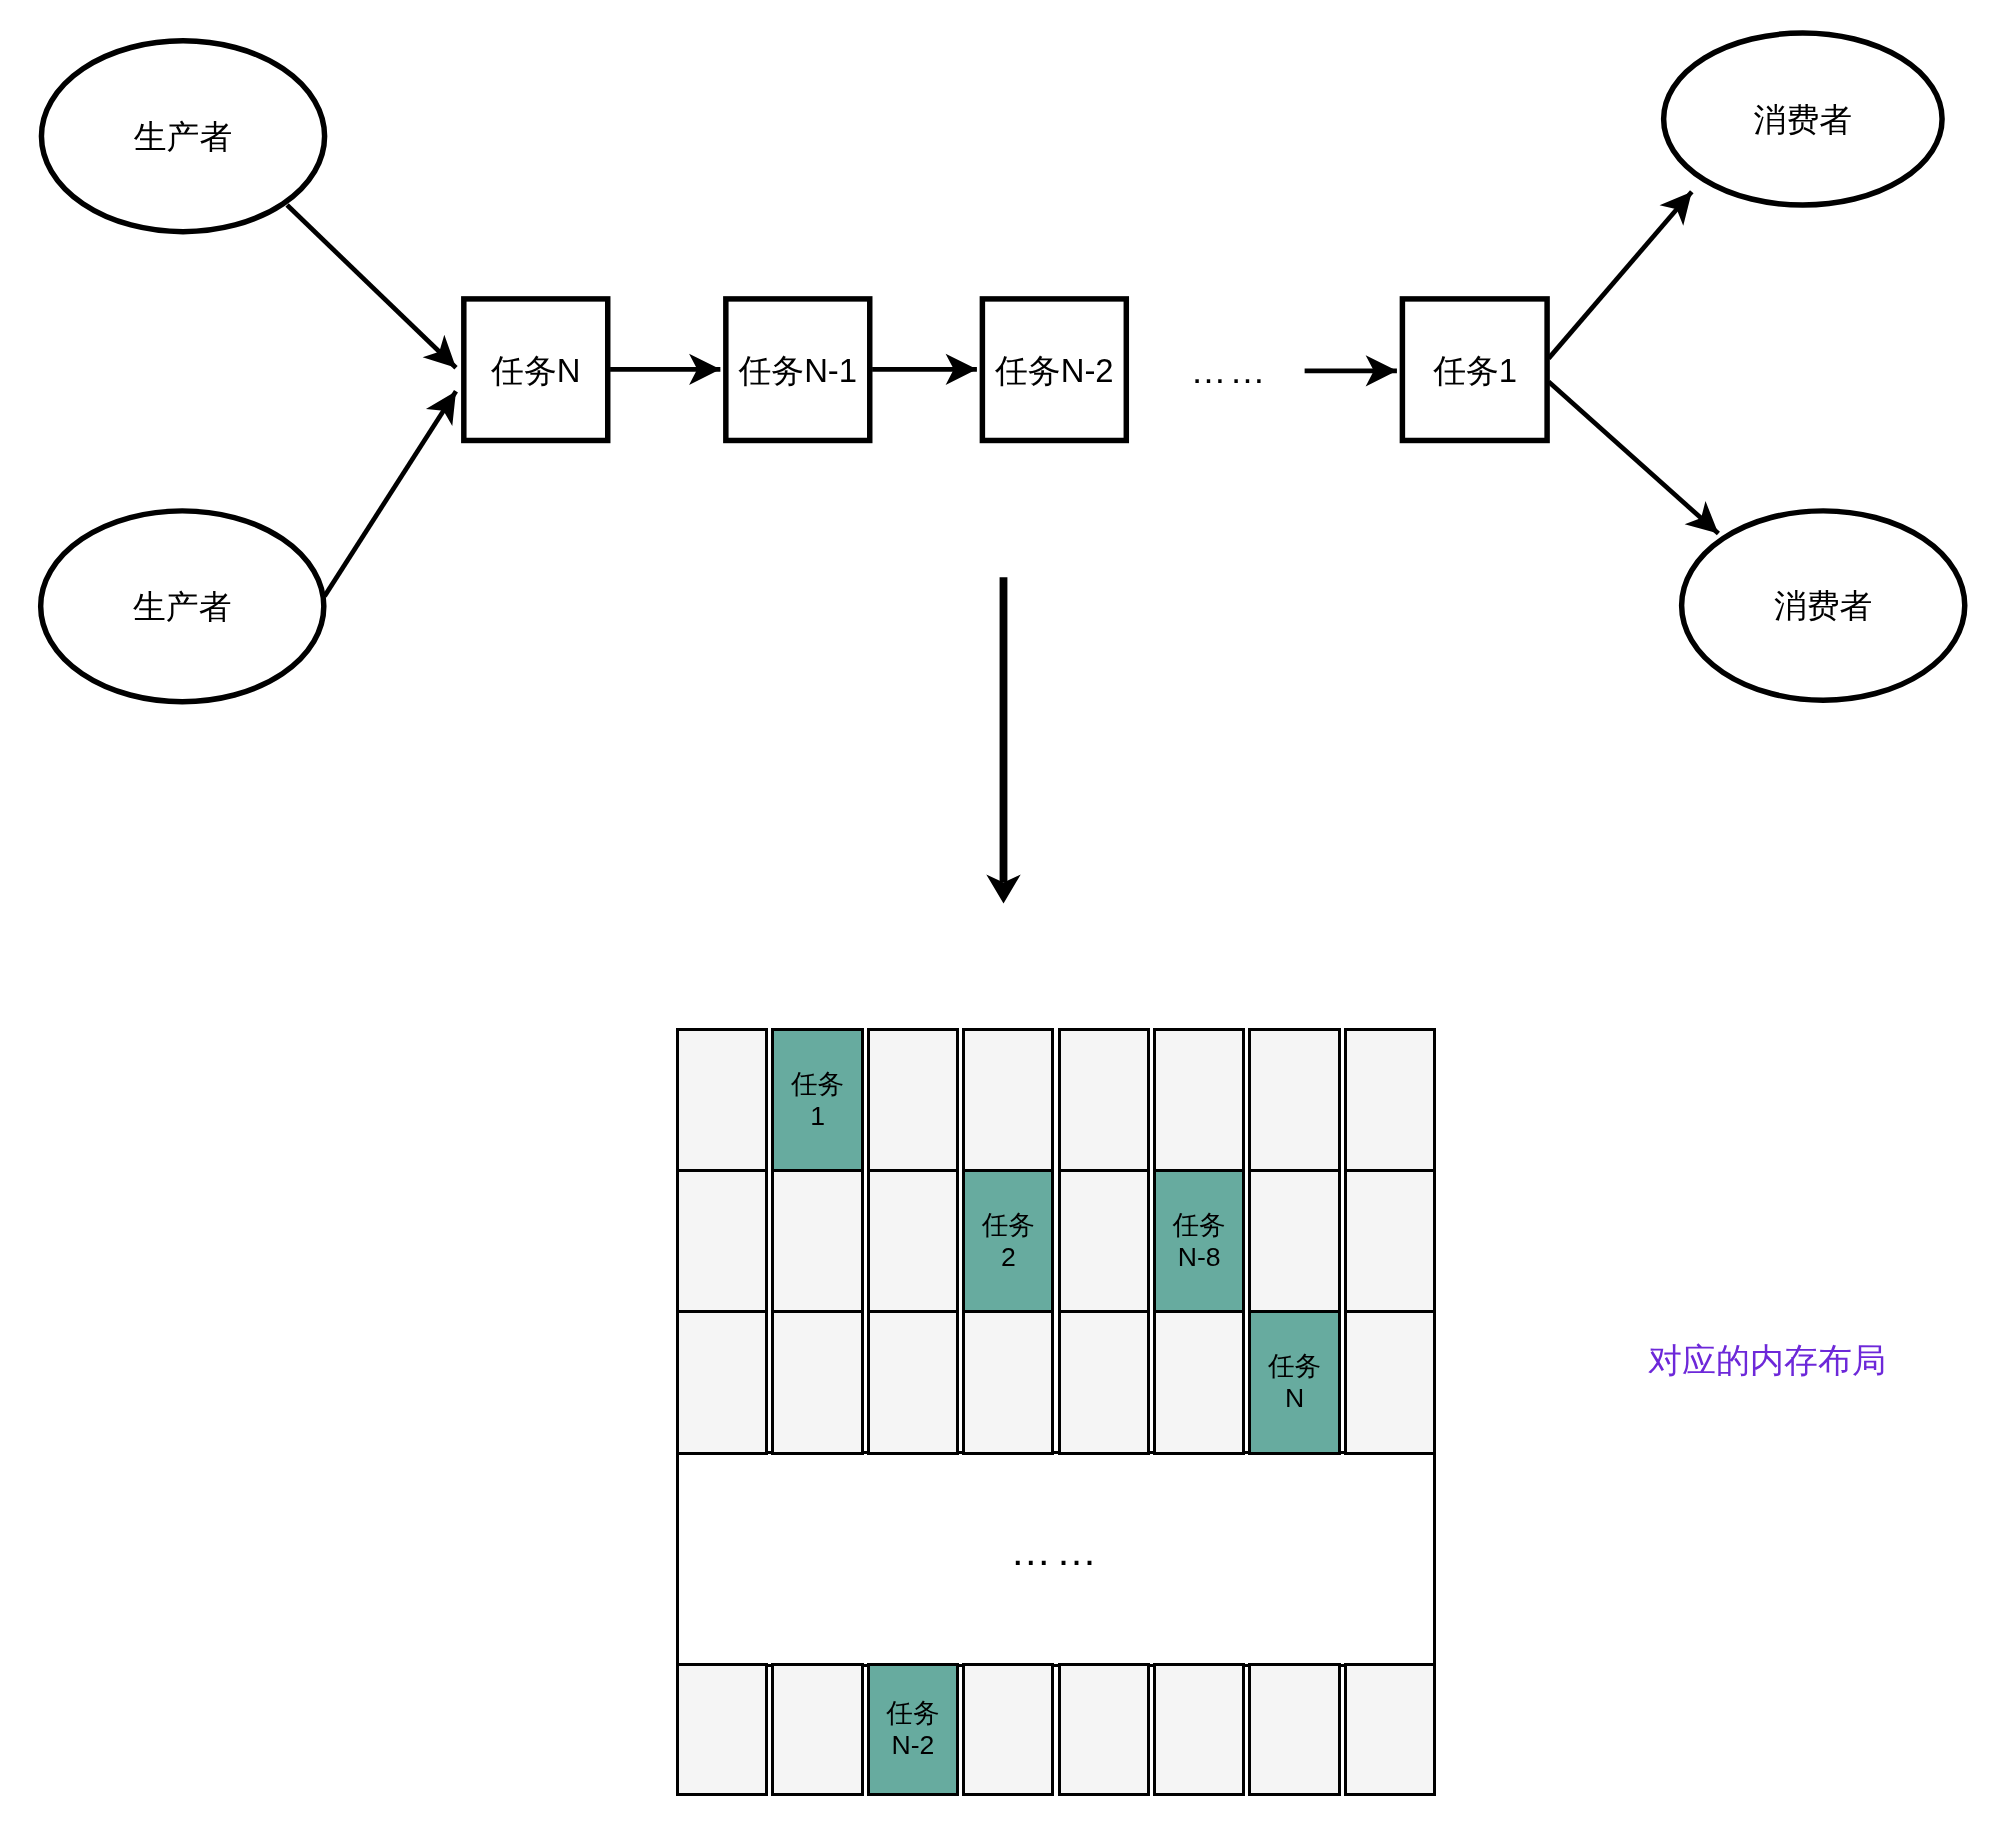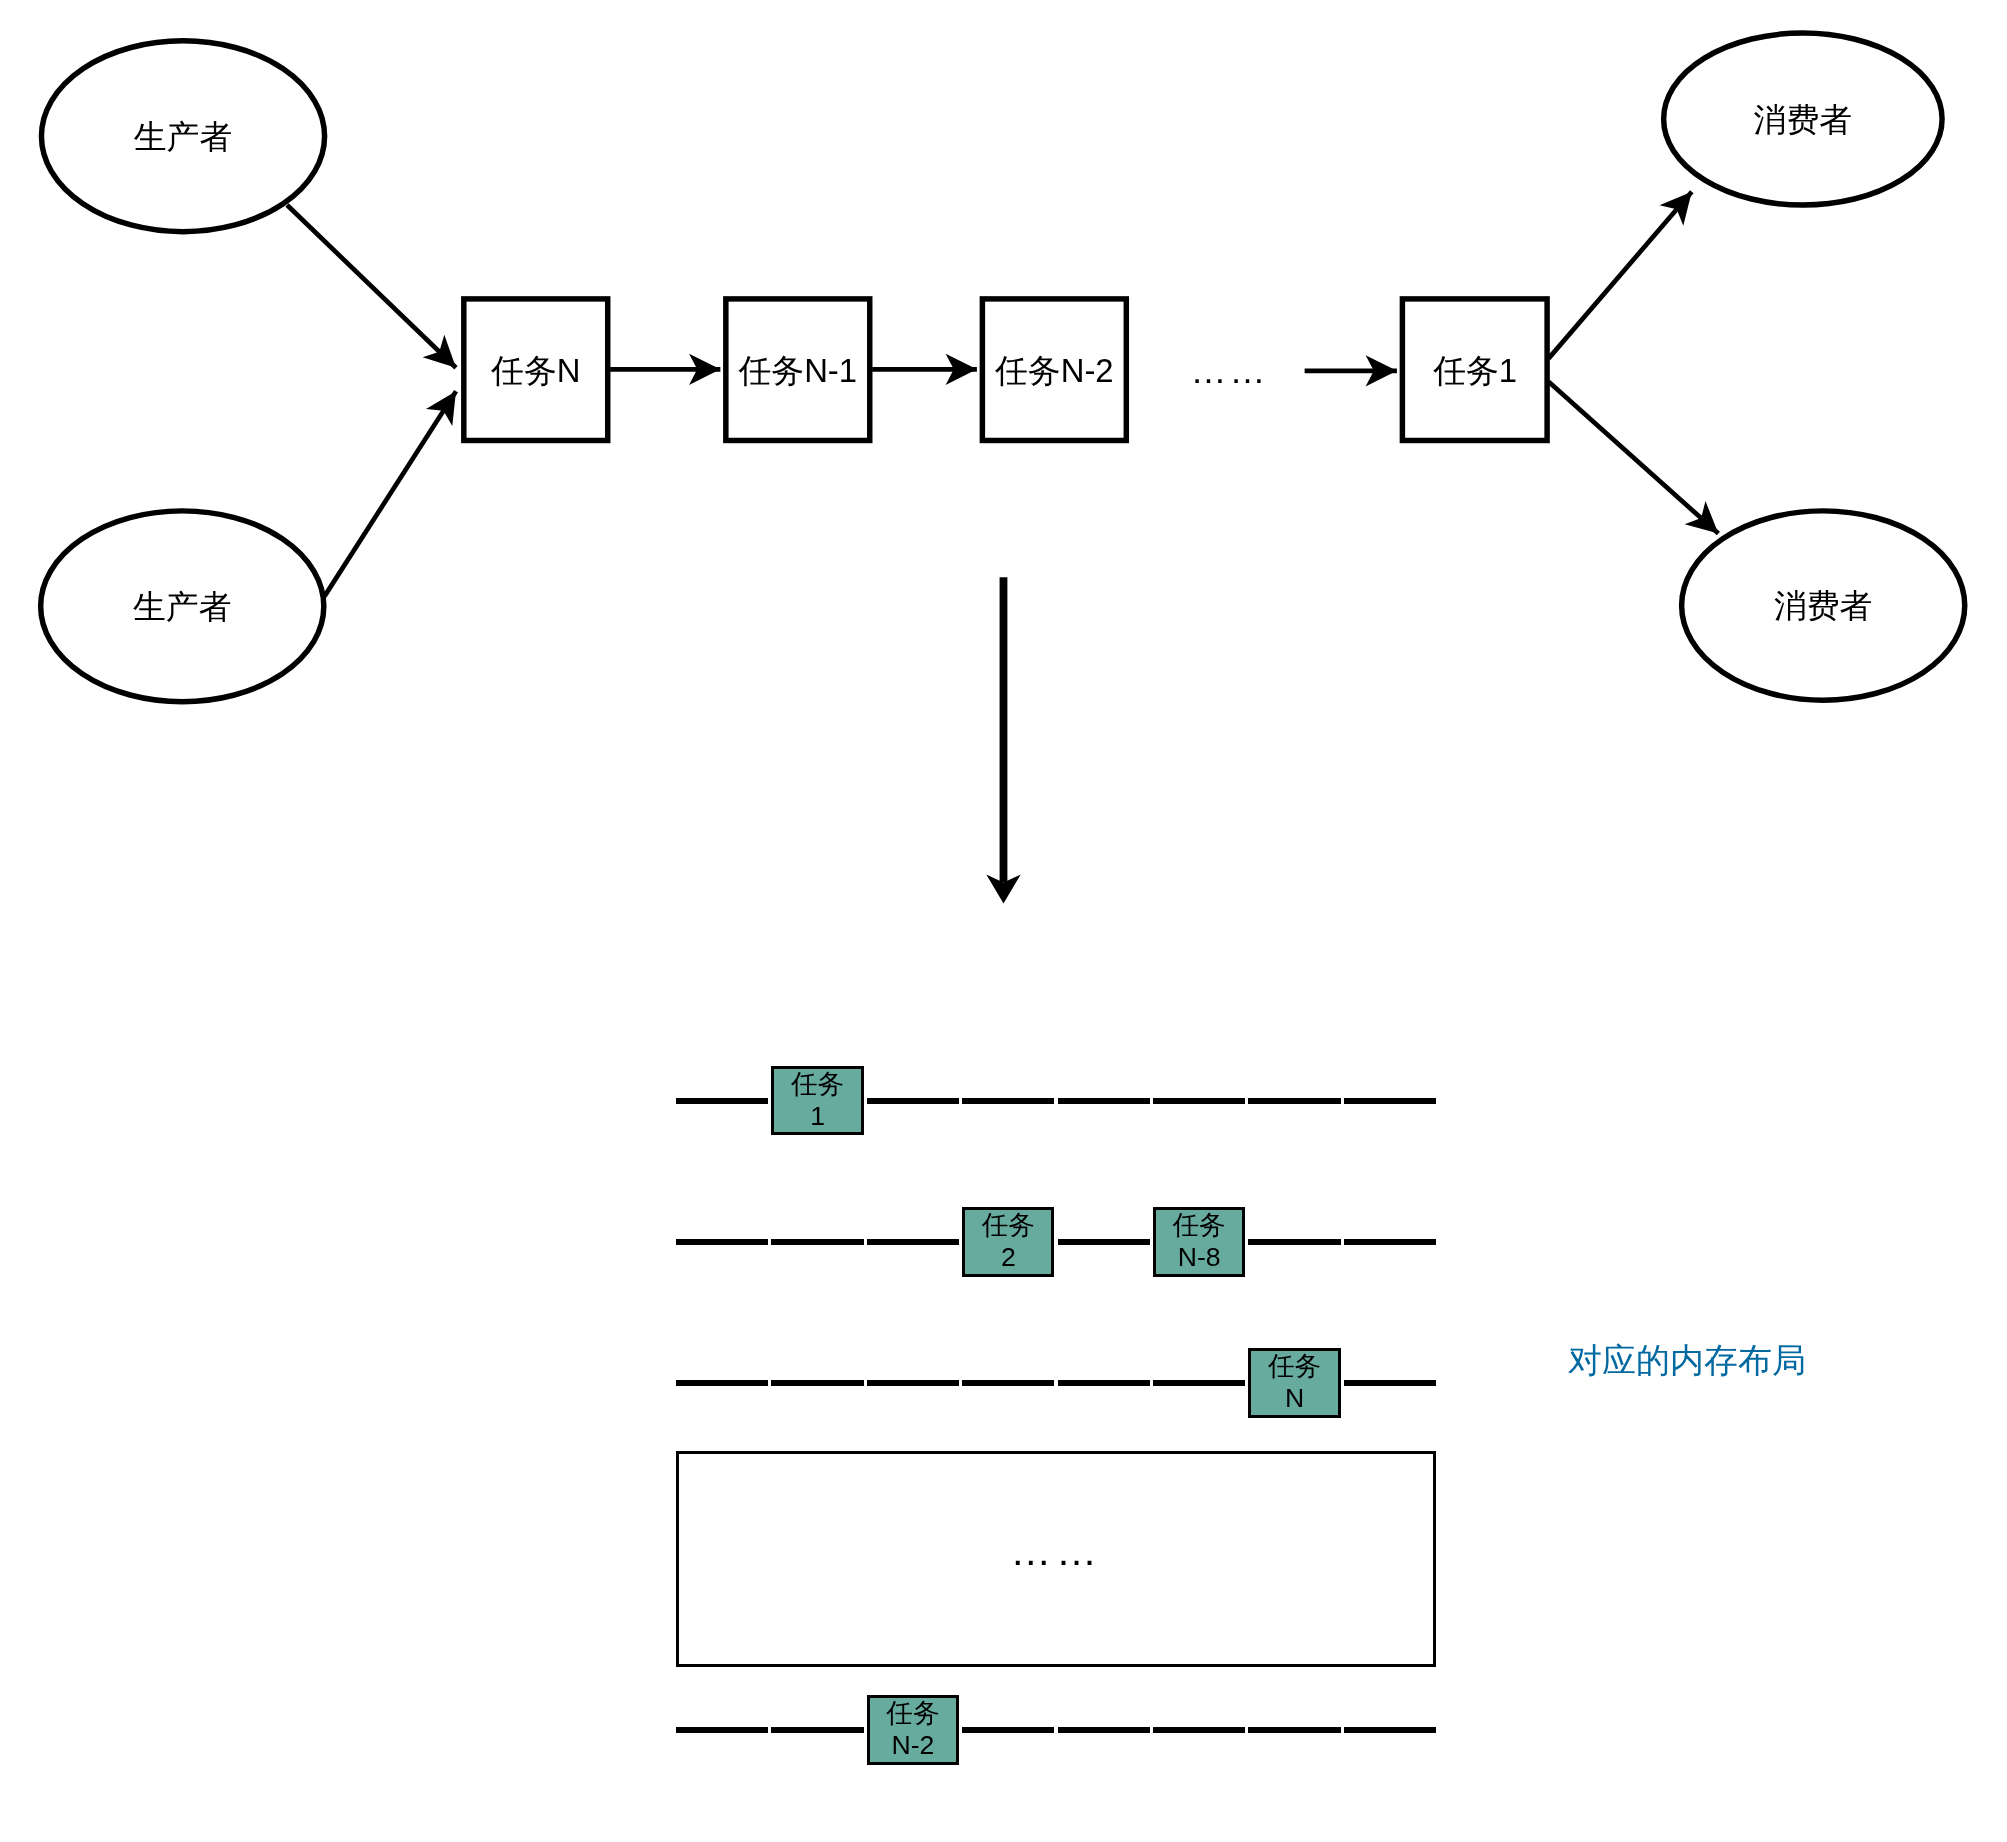--- a/index.html
+++ b/index.html
@@ -5,32 +5,32 @@
   html,body{margin:0;padding:0;background:#ffffff;}
   body{font-family:"Liberation Sans","DejaVu Sans",sans-serif;}
   #canvas{position:relative;width:1999px;height:1843px;background:#fff;overflow:hidden;}
 
   svg text{font-family:"Liberation Sans","DejaVu Sans",sans-serif;fill:#000;}
   .node-label{font-size:42px;}
   .dots-text{font-size:46px;letter-spacing:4px;}
 
   
   #memory-grid{position:absolute;left:676px;top:1028px;width:760px;}
-  .mem-row{display:flex;gap:3.1px;height:145px;margin-top:-3.9px;align-items:center;}
+  .mem-row{display:flex;gap:3.1px;height:145px;margin-top:-3.9px;}
   .mem-row:first-child{margin-top:0;}
   .mem-row:last-child{height:133px;}
   .mem-row-ellipsis{height:210px;display:flex;align-items:center;justify-content:center;
      border:3.9px solid #000;background:#ffffff;}
   .mem-cell{flex:1;border:3.9px solid #000;background:var(--cell,#f5f5f5);
      display:flex;flex-direction:column;align-items:center;justify-content:center;
      font-size:26.6px;line-height:1.2;color:#000;}
   .mem-cell.hl{background:var(--hl,#67ab9f);}
   .mem-dots{font-size:41px;letter-spacing:4.7px;transform:translateY(-7.8px);}
 
-  #memory-caption{position:absolute;left:1568px;top:1338px;font-size:34px;color:#0369a1;white-space:nowrap;}
+  #memory-caption{position:absolute;left:1648px;top:1338px;font-size:34px;color:#6d28d9;white-space:nowrap;}
 </style>
 </head>
 <body>
 
 <div id="canvas">
 
   <svg width="2007" height="1843" viewBox="0 0 2566 2356" style="position:absolute;left:0;top:0;">
     <defs>
       <marker id="arrow" viewBox="0 0 12 12" refX="11" refY="6" markerWidth="8" markerHeight="8" orient="auto">
         <path d="M1,1 L11,6 L1,11 L3.6,6 Z" fill="#000"></path>

